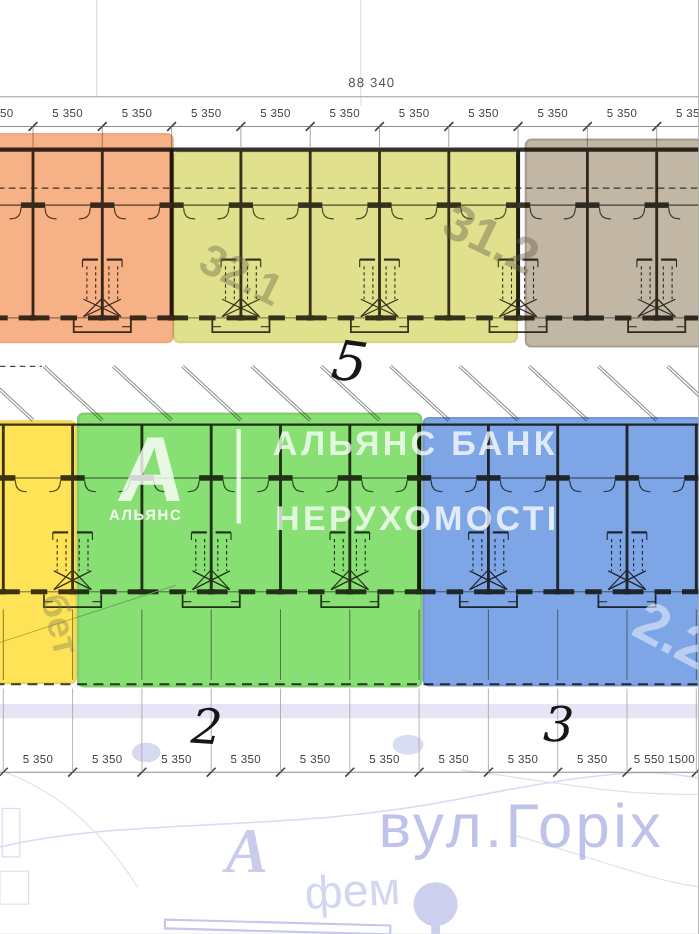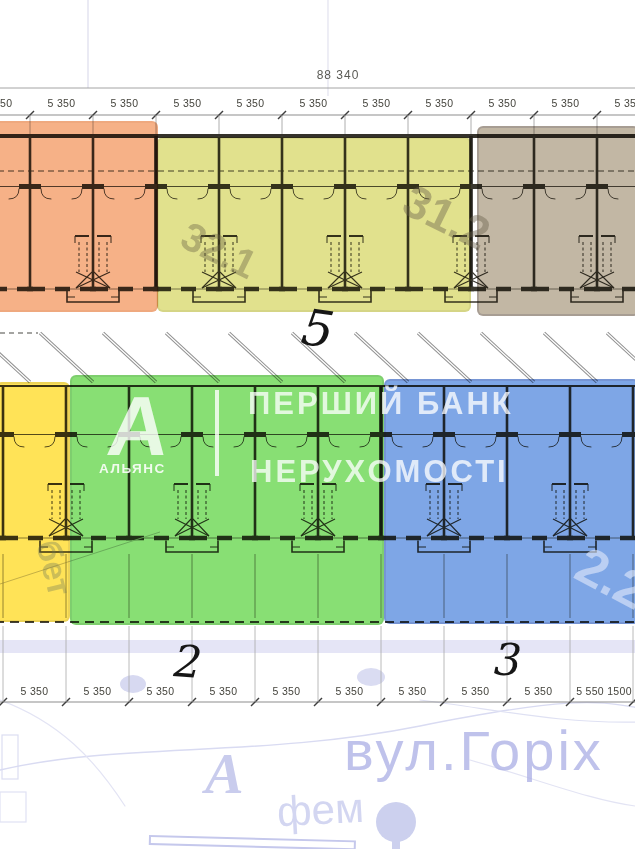--- a/index.html
+++ b/index.html
@@ -510,19 +510,19 @@
   <div class="ov ov-blue"></div>
 
   <div class="plan-num pn-olive">32.1</div>
   <div class="plan-num pn-brown">31.2</div>
   <div class="plan-num pn-yellow">бет</div>
   <div class="plan-num pn-blue">2.2</div>
 
   <div class="wm wm-logo">А</div>
   <div class="wm wm-caption">АЛЬЯНС</div>
   <div class="wm-divider"></div>
-  <div class="wm wm-line1">ПЕРШИЙ БАНК</div>
+  <div class="wm wm-line1">АЛЬЯНС БАНК</div>
   <div class="wm wm-line2">НЕРУХОМОСТІ</div>
 
   <div class="ink ink-5">5</div>
   <div class="ink ink-2">2</div>
   <div class="ink ink-3">3</div>
 </div>
 
 </body></html>

